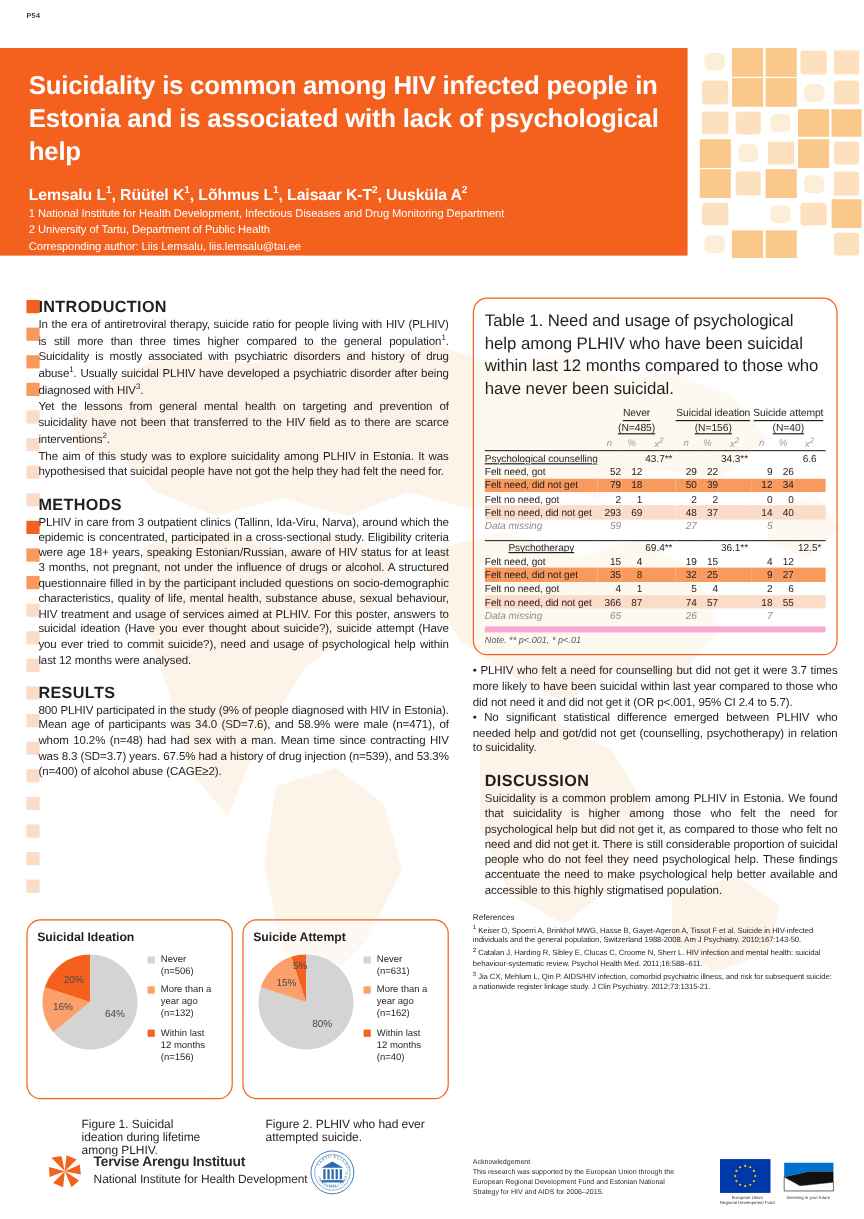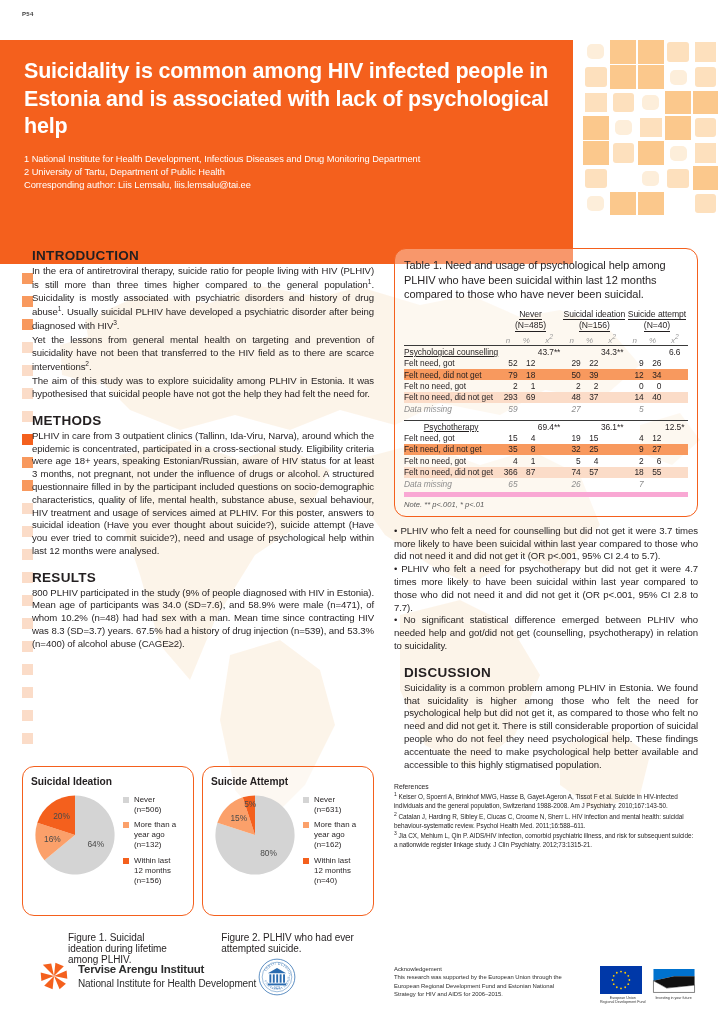--- a/index.html
+++ b/index.html
@@ -33,21 +33,21 @@
     font-size: 6px;
     letter-spacing: .3px;
     color: #3a3a3a;
     font-weight: bold;
   }
 
   
   .header {
     position: absolute;
     left: 0; top: 40px;
-    width: 573px; height: 224px;
+    width: 573px; height: 173px;
     background: #f4601d;
     color: #ffffff;
     padding: 18px 24px 10px 24px;
   }
   .header h1 {
     font-size: 21.5px;
     line-height: 1.28;
     font-weight: bold;
     letter-spacing: -0.2px;
     margin-bottom: 12px;
@@ -101,21 +101,21 @@
   .rail-sq { width: 11px; height: 11px; margin-bottom: 12px; }
 
   
   .table-card {
     border: 1.3px solid #f4601d;
     border-radius: 12px;
     padding: 9px 9px 7px 9px;
     background: rgba(255,255,255,0.35);
   }
   .table-caption {
-    font-size: 11px;
+    font-size: 14px;
     line-height: 1.33;
     letter-spacing: -0.05px;
     margin-bottom: 6px;
   }
   table.data {
     width: 100%;
     border-collapse: collapse;
     font-size: 8.4px;
     letter-spacing: -0.05px;
   }
@@ -253,20 +253,23 @@
     <path d="M640,200 L680,188 L700,215 L672,240 L640,228 Z"></path>
   </g>
 </svg>
 
 <div class="page">
 
   <div class="poster-code">P54</div>
 
   <div class="header">
     <h1>Suicidality is common among HIV infected people in Estonia and is associated with lack of psychological help</h1>
+    <div class="authors">
+      <span>Lemsalu L</span><sup>1</sup><span>, Rüütel K</span><sup>1</sup><span>, Lõhmus L</span><sup>1</sup><span>, Laisaar K-T</span><sup>2</sup><span>, Uusküla A</span><sup>2</sup>
+    </div>
     <div class="affil">
       <div>1 National Institute for Health Development, Infectious Diseases and Drug Monitoring Department</div>
       <div>2 University of Tartu, Department of Public Health</div>
       <div>Corresponding author: Liis Lemsalu, liis.lemsalu@tai.ee</div>
     </div>
   </div>
 
   <div class="mosaic">
       <div class="mosaic-cell" style="left: 4.4px; top: 4.4px; width: 17.1px; height: 14.9857px; background: rgb(253, 238, 218); border-radius: 5px;"></div>
       <div class="mosaic-cell" style="left: 27.4px; top: 0px; width: 25.9px; height: 23.7857px; background: rgb(251, 200, 140); border-radius: 0px;"></div>
@@ -582,21 +585,20 @@
               <td class="num2"></td>
               <td class="chi"></td>
             </tr>
           </tbody>
       </table>
       <div class="note">Note. ** p&lt;.001, * p&lt;.01</div>
     </div>
 
     <div class="bullets">
         <p>• PLHIV who felt a need for counselling but did not get it were 3.7 times more likely to have been suicidal within last year compared to those who did not need it and did not get it (OR p&lt;.001, 95% CI 2.4 to 5.7).</p>
-        <p>• PLHIV who felt a need for psychotherapy but did not get it were 4.7 times more likely to have been suicidal within last year compared to those who did not need it and did not get it (OR p&lt;.001, 95% CI 2.8 to 7.7).</p>
         <p>• No significant statistical difference emerged between PLHIV who needed help and got/did not get (counselling, psychotherapy) in relation to suicidality.</p>
       </div>
 
     <div class="section-block" style="margin-top:12px">
       <h2 class="section-title">DISCUSSION</h2>
       <p class="body-text">Suicidality is a common problem among PLHIV in Estonia. We found that suicidality is higher among those who felt the need for psychological help but did not get it, as compared to those who felt no need and did not get it. There is still considerable proportion of suicidal people who do not feel they need psychological help. These findings accentuate the need to make psychological help better available and accessible to this highly stigmatised population.</p>
     </div>
 
     <div class="refs">
       <div class="refs-title">References</div>

